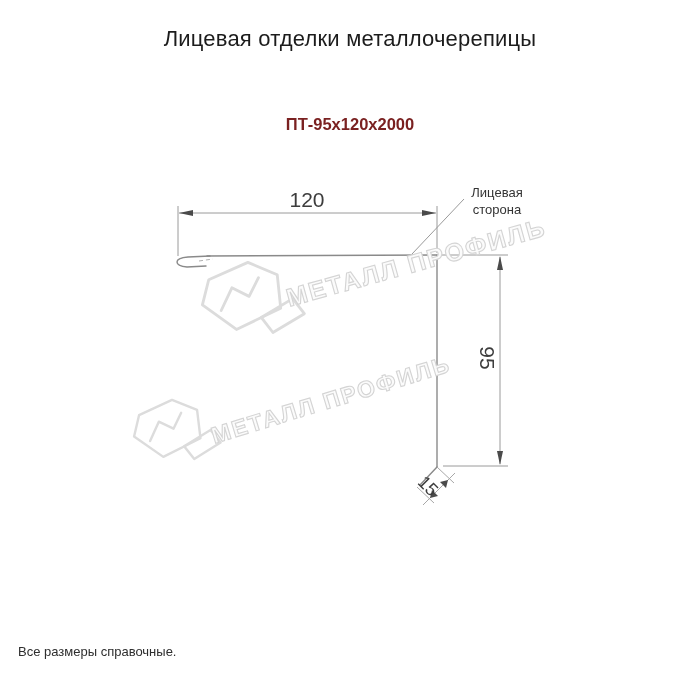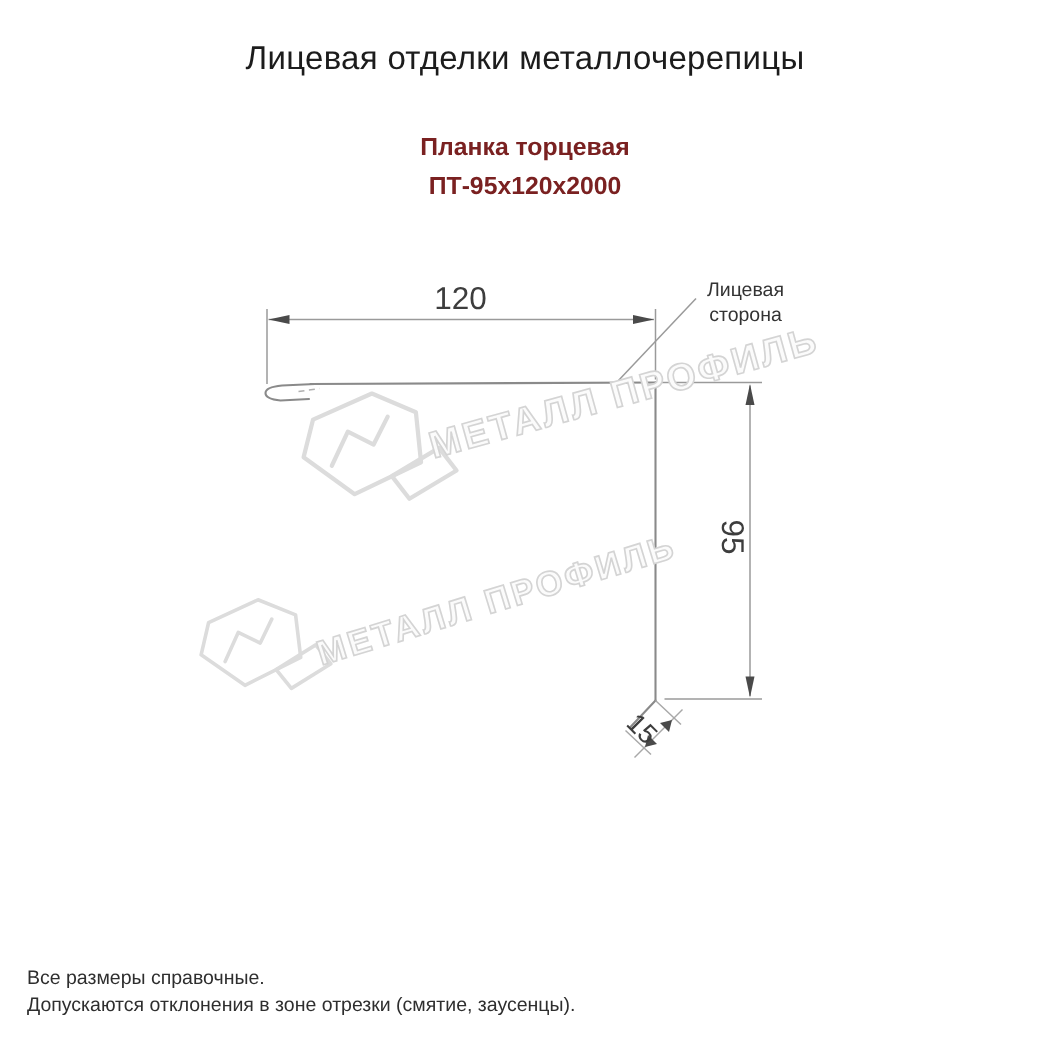--- a/index.html
+++ b/index.html
@@ -45,21 +45,20 @@
   .footer-1{top:643px;}
   .footer-2{top:661px;}
   svg.draw{left:0;top:0;}
 </style>
 </head>
 <body>
 
 <div class="page">
 
   <div class="abs page-title">Лицевая отделки металлочерепицы</div>
-  <div class="abs subtitle subtitle-1">Планка торцевая</div>
   <div class="abs subtitle subtitle-2">ПТ-95х120х2000</div>
 
   <svg class="abs draw" width="700" height="700" viewBox="0 0 700 700">
     <defs>
       <g id="mp-logo" fill="none" stroke="#dcdcdc" stroke-width="2.4" stroke-linejoin="round" stroke-linecap="round">
         <path d="M -42,-6 L -31,-25 L 5,-30 L 26,-13 L 21,15 L -20,22 Z"></path>
         <path d="M -28,3 L -14,-13 L -2,-2 L 10,-15"></path>
         <path d="M 3,18 L 33,10 L 39,25 L 9,33 Z"></path>
       </g>
     </defs>
@@ -118,15 +117,14 @@
   <div class="abs dim-text dim-120">120</div>
   <div class="abs dim-text dim-95">95</div>
   <div class="abs dim-text dim-15">15</div>
 
   <div class="abs footer footer-1">Все размеры справочные.</div>
 
   <div class="abs face-label">
     <div>Лицевая</div>
     <div>сторона</div>
   </div>
-  <div class="abs footer footer-2">Допускаются отклонения в зоне отрезки (смятие, заусенцы).</div>
 
 </div>
 
 </body></html>

